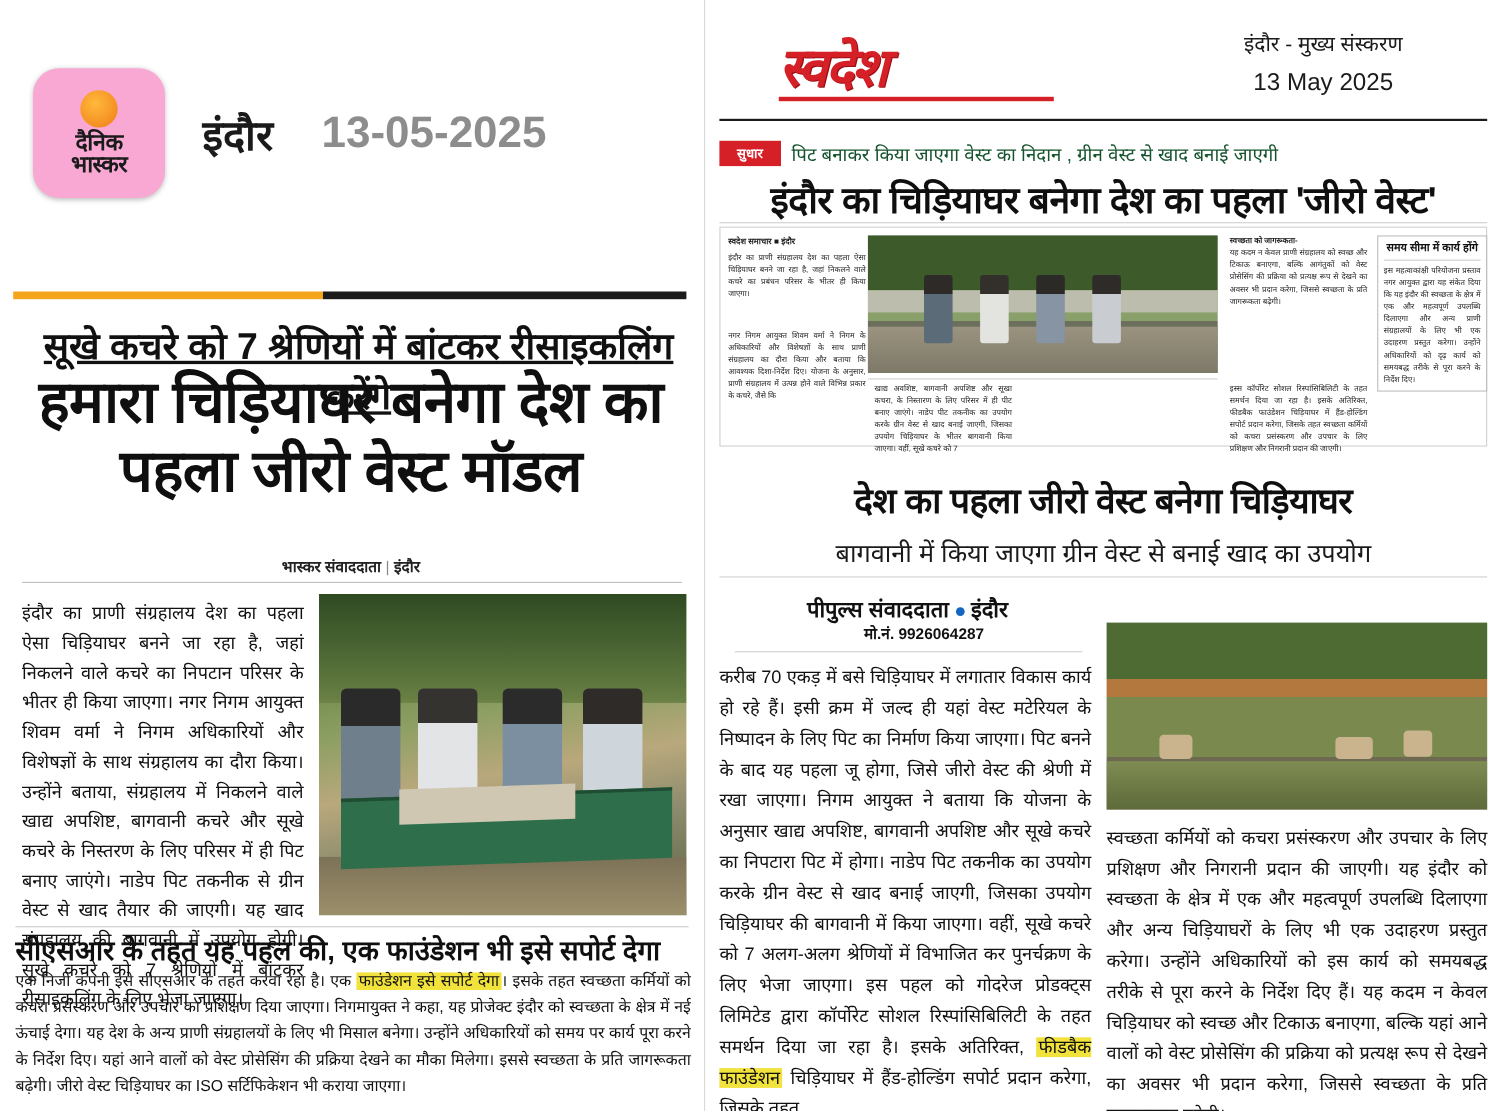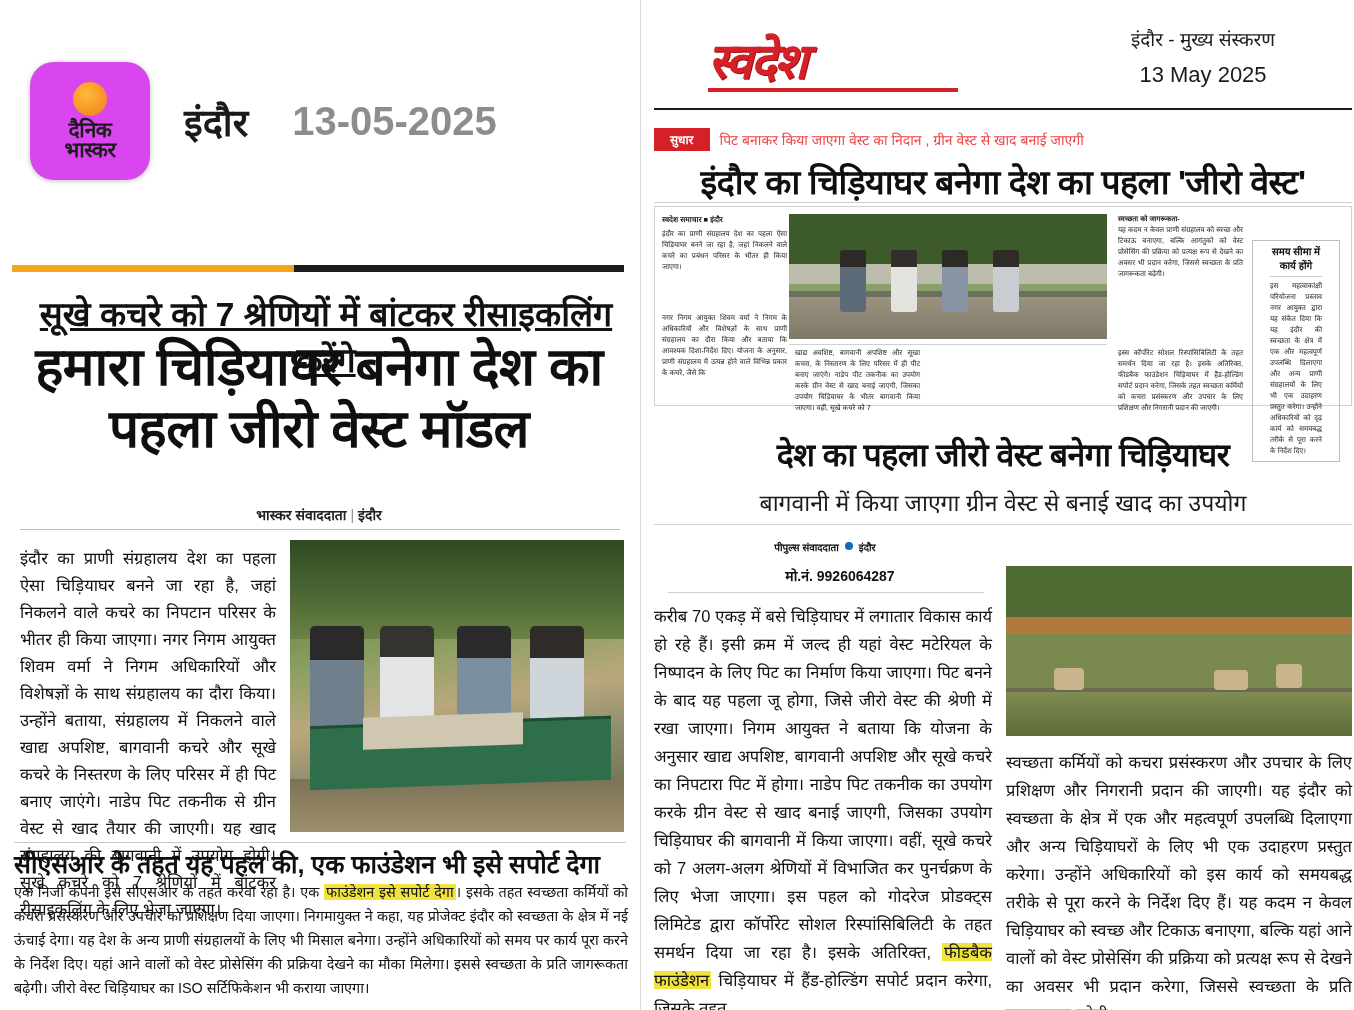--- a/index.html
+++ b/index.html
@@ -15,21 +15,21 @@
 
   
   .left-col {
     position:absolute; left:0; top:0; width:638px; height:1010px;
     background:#fff;
   }
   .dbw-masthead {
     position:absolute; left:30px; top:62px; display:flex; align-items:center;
   }
   .dbw-logo {
-    width:120px; height:118px; border-radius:24px; background:#d946ef;
+    width:120px; height:118px; border-radius:24px; background:#f9a8d4;
     box-shadow:0 1px 5px rgba(0,0,0,0.25);
     display:flex; flex-direction:column; align-items:center; justify-content:center;
   }
   .dbw-dot {
     width:34px; height:34px; border-radius:50%;
     background:radial-gradient(circle at 40% 35%, #ffb93b, #f07c18);
     margin-bottom:4px;
   }
   .dbw-name {
     font-weight:bold; font-size:21px; line-height:20px; color:#1b1b1b;
@@ -134,21 +134,21 @@
     position:absolute; left:6px; top:108px; width:698px; height:2px; background:#1b1b1b;
   }
   .sw-tagbar {
     position:absolute; left:6px; top:128px; width:698px; height:22px;
     display:flex; align-items:center;
   }
   .sw-tag {
     background:#d52027; color:#fff; font-size:12px; font-weight:bold;
     padding:3px 16px; margin-right:10px;
   }
-  .sw-tagtext { font-size:14px; color:#ef4444; }
+  .sw-tagtext { font-size:17px; color:#14532d; }
   .sw-headline {
     position:absolute; left:6px; top:158px; width:698px; text-align:center;
     font-size:34px; font-weight:bold; color:#0f0f0f; letter-spacing:-0.5px;
   }
   .sw-rule2 { position:absolute; left:6px; top:202px; width:698px; height:1px; background:#cfcfcf; }
 
   .sw-smallcol {
     position:absolute; top:214px; width:125px;
     font-size:7.1px; line-height:11px; color:#1c1c1c; text-align:justify;
   }
@@ -156,23 +156,22 @@
   .sw-photo {
     position:absolute; left:141px; top:214px; width:318px; height:125px;
     background:linear-gradient(180deg,#3d5a2b 0 40%, #8aa06a 40% 62%, #6b6f5c 62% 100%);
     overflow:hidden;
   }
   .swp-wall { position:absolute; left:0; top:40%; width:100%; height:16%; background:#bdbdae; }
   .swp-road { position:absolute; left:0; bottom:0; width:100%; height:34%;
     background:linear-gradient(180deg,#9a937f,#7d7868); }
   .swp-fig { position:absolute; bottom:22%; width:26px; height:62px; border-radius:3px; }
   .sw-rightbox {
-    position:absolute; left:604px; top:214px; width:88px; border:1px solid #bdbdbd;
-    padding:4px 17px;
-    margin-top:26px;
+    position:absolute; left:604px; top:214px; width:100px; border:1px solid #bdbdbd;
+    padding:4px 5px;
   }
   .sw-rightbox-title {
     font-size:10px; font-weight:bold; color:#111; text-align:center; line-height:14px;
     border-bottom:1px solid #ccc; padding-bottom:3px; margin-bottom:4px;
   }
   .sw-rightbox-body { font-size:7.1px; line-height:11px; text-align:justify; color:#1c1c1c; }
   .sw-midcol { position:absolute; top:348px; width:125px; font-size:7.1px; line-height:11px;
     color:#1c1c1c; text-align:justify; }
   .sw-midcol b { display:block; font-size:7.4px; margin-bottom:2px; }
   .sw-col4 {
@@ -190,21 +189,21 @@
     position:absolute; left:6px; top:432px; width:698px; text-align:center;
     font-size:32px; font-weight:bold; color:#0f0f0f; letter-spacing:-0.5px;
   }
   .ps-sub {
     position:absolute; left:6px; top:486px; width:698px; text-align:center;
     font-size:23px; font-weight:normal; color:#1a1a1a;
   }
   .ps-rule { position:absolute; left:6px; top:524px; width:698px; height:1px; background:#cfcfcf; }
   .ps-byline {
     position:absolute; left:6px; top:540px; width:342px; text-align:center;
-    font-size:10px; font-weight:bold; color:#111;
+    font-size:20px; font-weight:bold; color:#111;
   }
   .ps-dot { display:inline-block; width:8px; height:8px; border-radius:50%; background:#1566c0;
     margin:0 6px 1px 6px; }
   .ps-mob {
     position:absolute; left:21px; top:566px; width:342px; text-align:center;
     font-size:14px; font-weight:bold; color:#111;
   }
   .ps-rule2 { position:absolute; left:20px; top:592px; width:316px; height:1px; background:#cfcfcf; }
   .ps-body1 {
     position:absolute; left:6px; top:602px; width:338px;
@@ -299,21 +298,21 @@
 
     <div class="sw-headline">इंदौर का चिड़ियाघर बनेगा देश का पहला 'जीरो वेस्ट'</div>
     <div class="sw-rule2"></div>
 
     <div class="sw-outerbox"></div>
 
     <div class="sw-smallcol" style="left:14px;">
       <div class="sw-sub-byline">स्वदेश समाचार ■ इंदौर</div>
       <div>इंदौर का प्राणी संग्रहालय देश का पहला ऐसा चिड़ियाघर बनने जा रहा है, जहां निकलने वाले कचरे का प्रबंधन परिसर के भीतर ही किया जाएगा।</div>
     </div>
-    <div class="sw-midcol" style="left:14px; top:300px;margin-top:13px;">
+    <div class="sw-midcol" style="left:14px; top:300px;">
       <div>नगर निगम आयुक्त शिवम वर्मा ने निगम के अधिकारियों और विशेषज्ञों के साथ प्राणी संग्रहालय का दौरा किया और बताया कि आवश्यक दिशा-निर्देश दिए। योजना के अनुसार, प्राणी संग्रहालय में उत्पन्न होने वाले विभिन्न प्रकार के कचरे, जैसे कि</div>
     </div>
 
     <div class="sw-photo">
       <div class="swp-wall"></div>
       <div class="swp-road"></div>
       <div class="swp-fig" style="left:16%; background:linear-gradient(180deg,#2e2a27 0 28%,#5c6b78 28% 100%);"></div>
       <div class="swp-fig" style="left:32%; background:linear-gradient(180deg,#33302c 0 28%,#e3e3e0 28% 100%);"></div>
       <div class="swp-fig" style="left:48%; background:linear-gradient(180deg,#2c2a26 0 28%,#8794a3 28% 100%);"></div>
       <div class="swp-fig" style="left:64%; background:linear-gradient(180deg,#2f2b28 0 28%,#c9cdd2 28% 100%);"></div>

